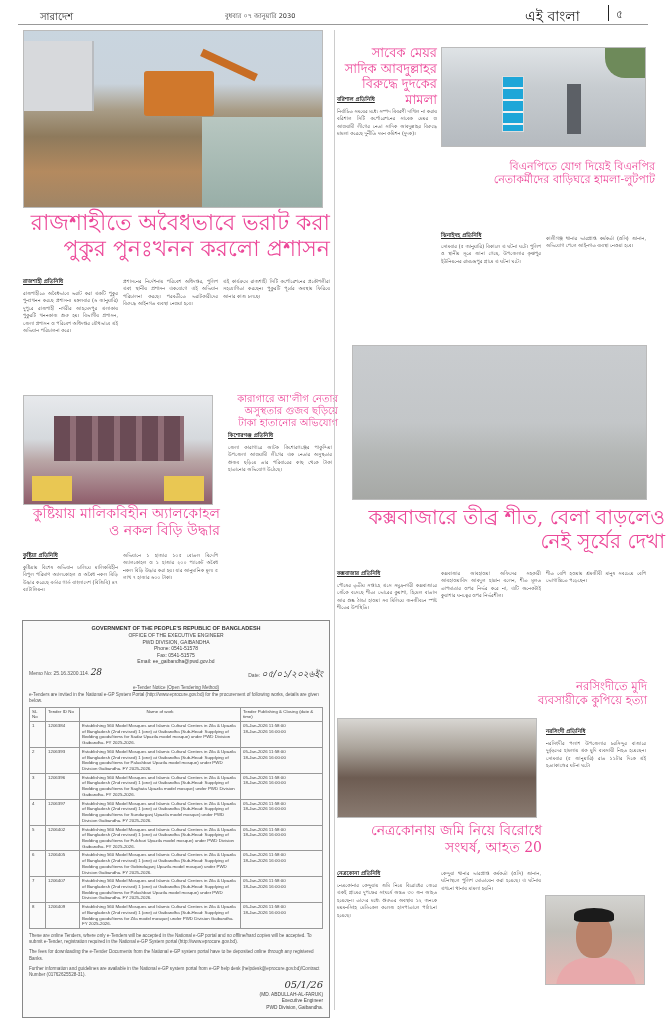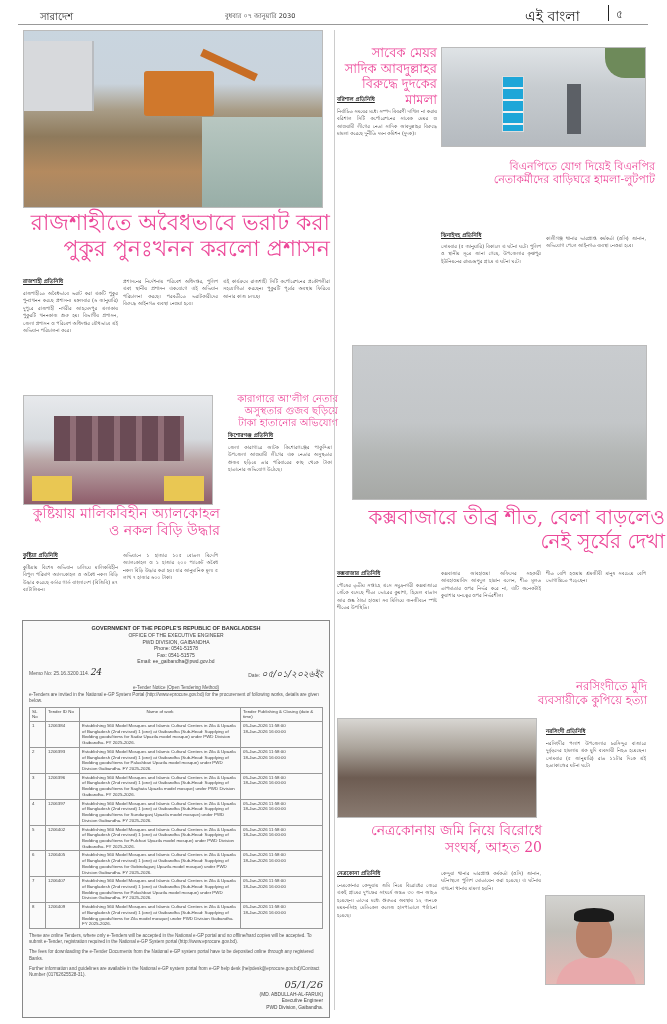--- a/index.html
+++ b/index.html
@@ -187,21 +187,21 @@
 <div class="abs tender">
   <div class="t-center">
     <div class="t-title">GOVERNMENT OF THE PEOPLE'S REPUBLIC OF BANGLADESH</div>
     <div>OFFICE OF THE EXECUTIVE ENGINEER</div>
     <div>PWD DIVISION, GAIBANDHA</div>
     <div>Phone: 0541-51578</div>
     <div>Fax: 0541-51575</div>
     <div>Email: ee_gaibandha@pwd.gov.bd</div>
   </div>
   <div class="memo-row">
-    <span><span>Memo No: 25.16.3200.114.</span> <span class="hand">24</span></span>
+    <span><span>Memo No: 25.16.3200.114.</span> <span class="hand">28</span></span>
     <span><span>Date:</span> <span class="hand">০৫/০১/২০২৬ইং</span></span>
   </div>
   <div class="t-sub">e-Tender Notice (Open Tendering Method)</div>
   <div class="t-intro">e-Tenders are invited in the National e-GP System Portal (http://www.eprocure.gov.bd) for the procurement of following works, details are given below.</div>
   <table>
     <thead>
       <tr>
         <th class="col-sl">SL No</th>
         <th class="col-id">Tender ID No</th>
         <th style="text-align:center;">Name of work</th>

